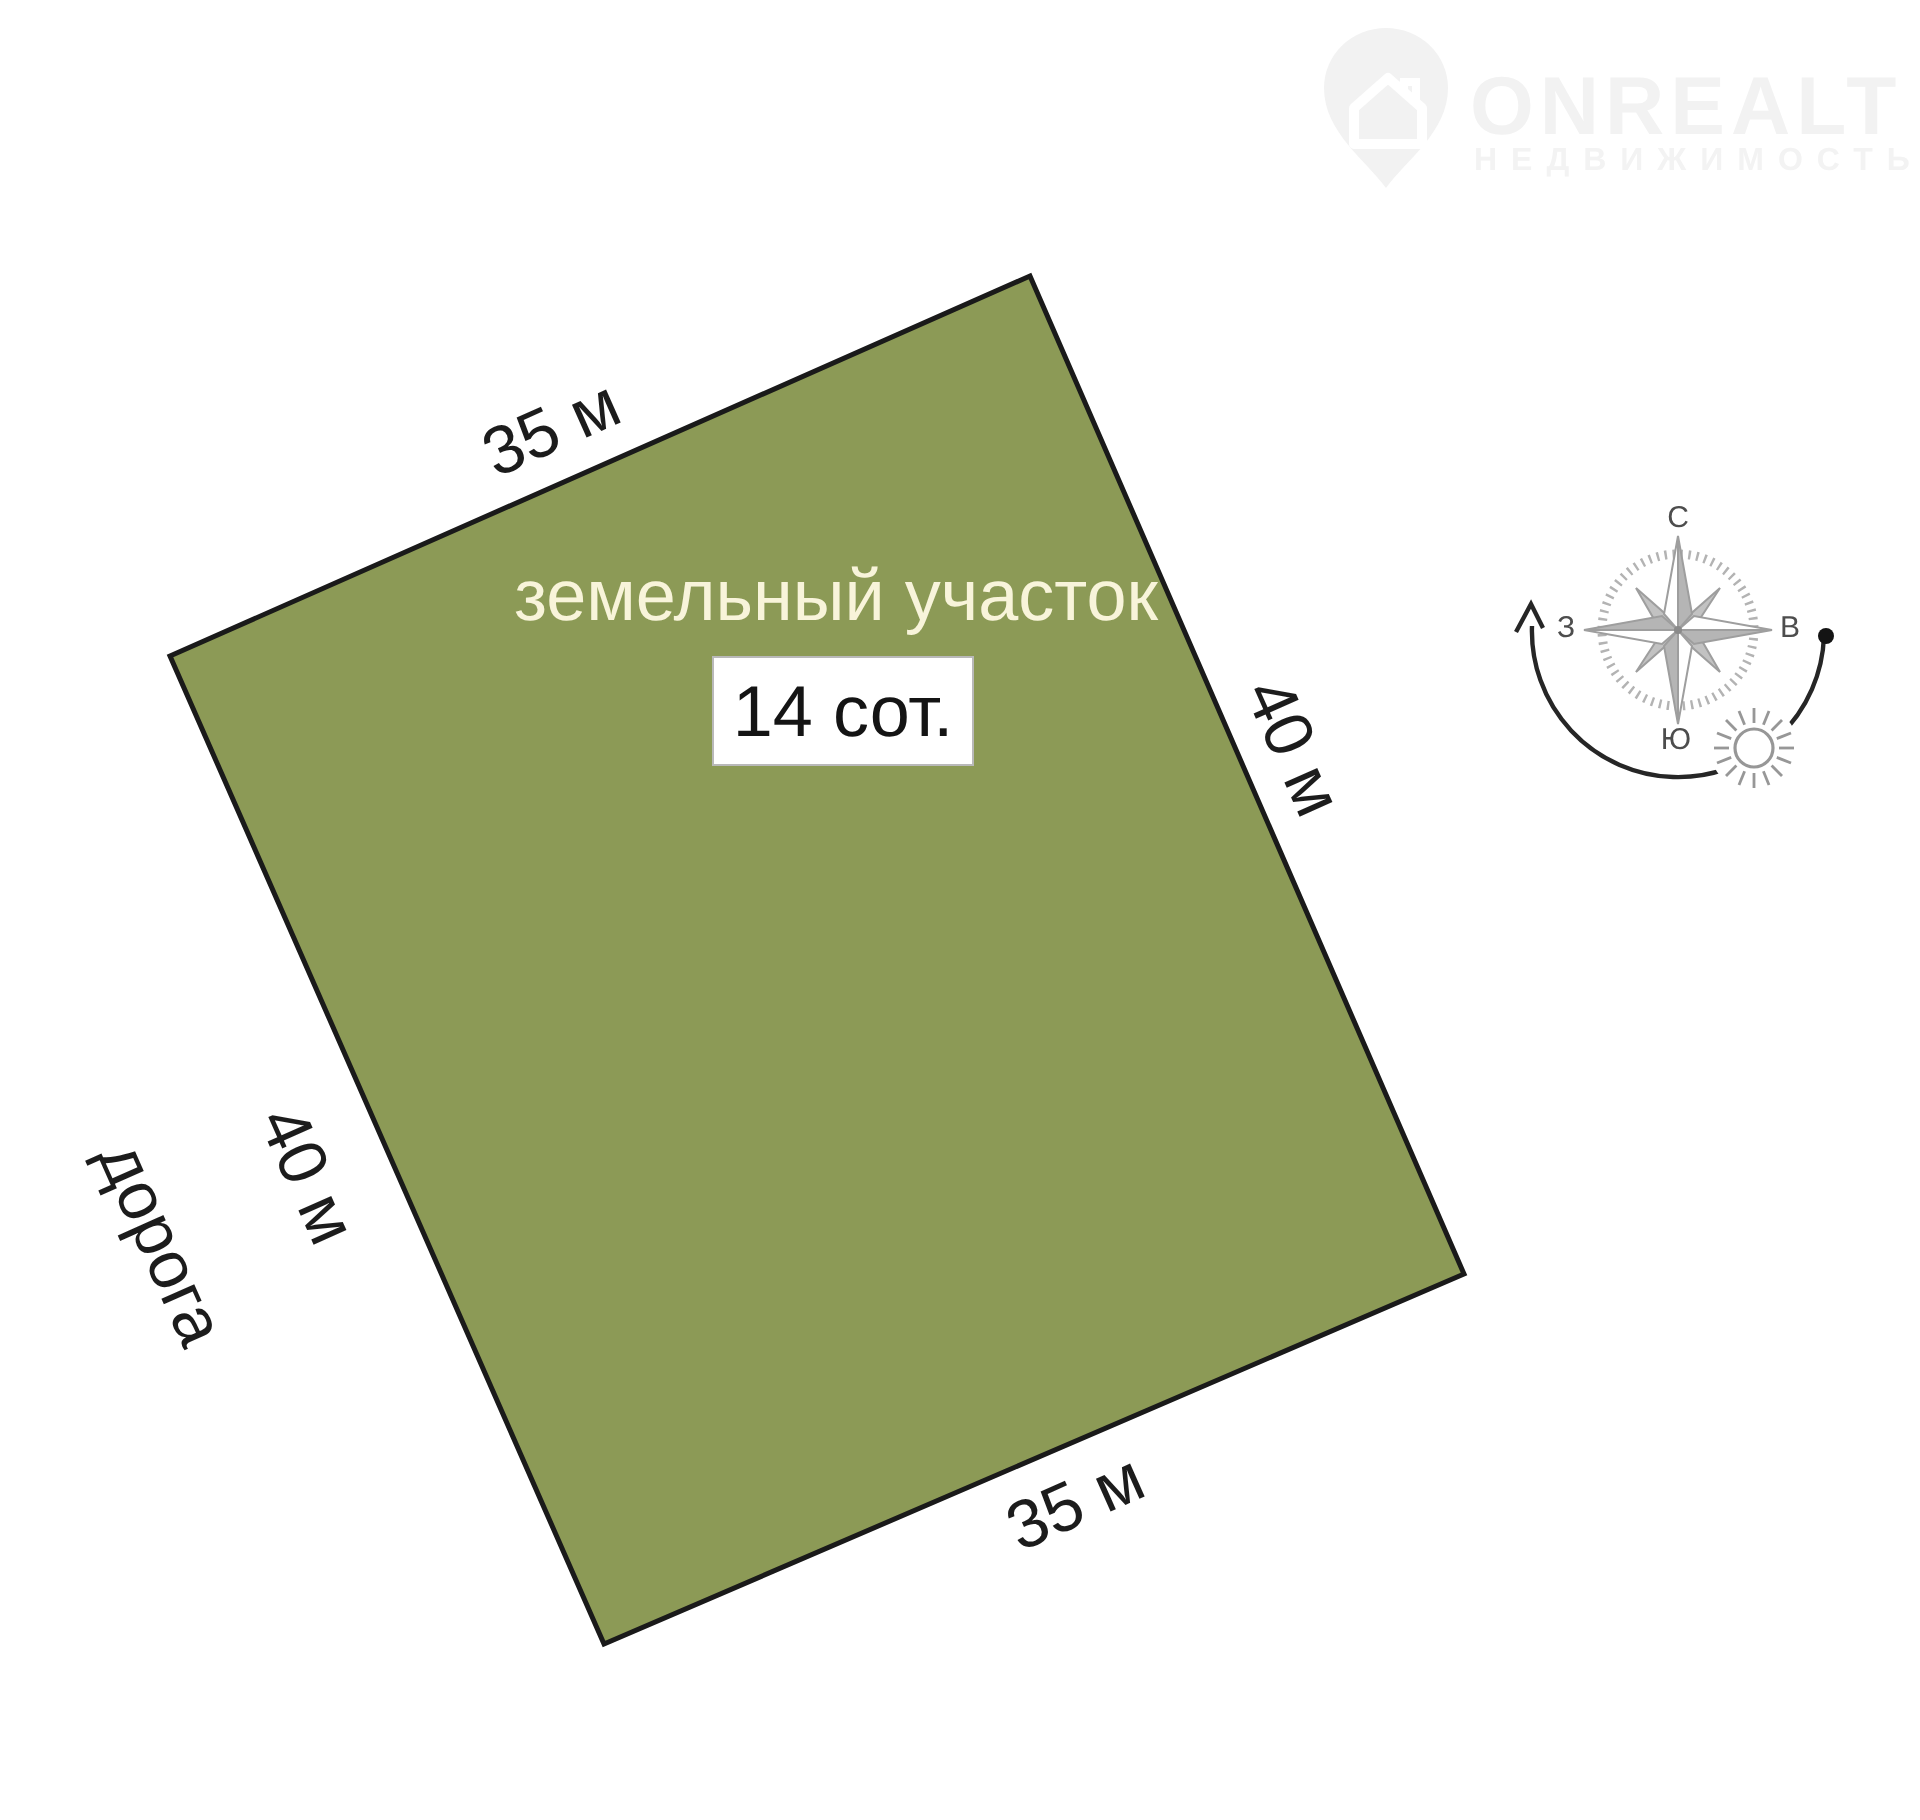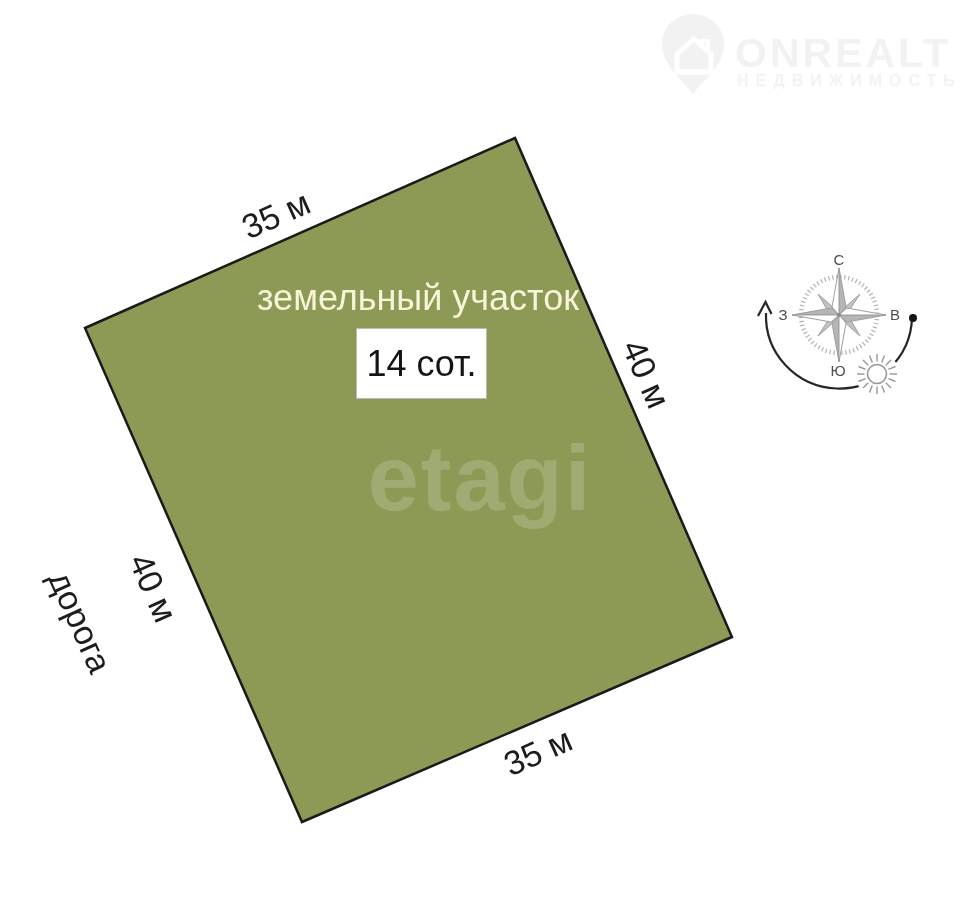--- a/index.html
+++ b/index.html
@@ -54,21 +54,21 @@
   
   .plot-title {
     left: 418px; top: 298px;
     transform: translate(-50%,-50%);
     font-size: 36px;
     color: #f8f4da;
     white-space: nowrap;
   }
   .area-badge {
     left: 356px; top: 328px;
-    width: 131px; height: 71px;
+    width: 131px; height: 55px;
     background: #ffffff;
     border: 1px solid #b9b9b9;
     display: flex;
     align-items: center;
     justify-content: center;
     font-size: 36px;
     color: #141414;
     white-space: nowrap;
   }
   .etagi-watermark {
@@ -168,20 +168,19 @@
   <div class="abs dim dim-top">35 м</div>
   <div class="abs dim dim-right">40 м</div>
   <div class="abs dim dim-left">40 м</div>
   <div class="abs dim dim-bottom">35 м</div>
   <div class="abs road-label">дорога</div>
 
   <div class="abs plot-title">земельный участок</div>
   <div class="abs area-badge">
     <span>14 сот.</span>
   </div>
-  <div class="abs etagi-watermark">etagi</div>
 
   <div class="abs compass-letter compass-n">С</div>
   <div class="abs compass-letter compass-e">В</div>
   <div class="abs compass-letter compass-s">Ю</div>
   <div class="abs compass-letter compass-w">З</div>
 
 </div>
 
 </body></html>

